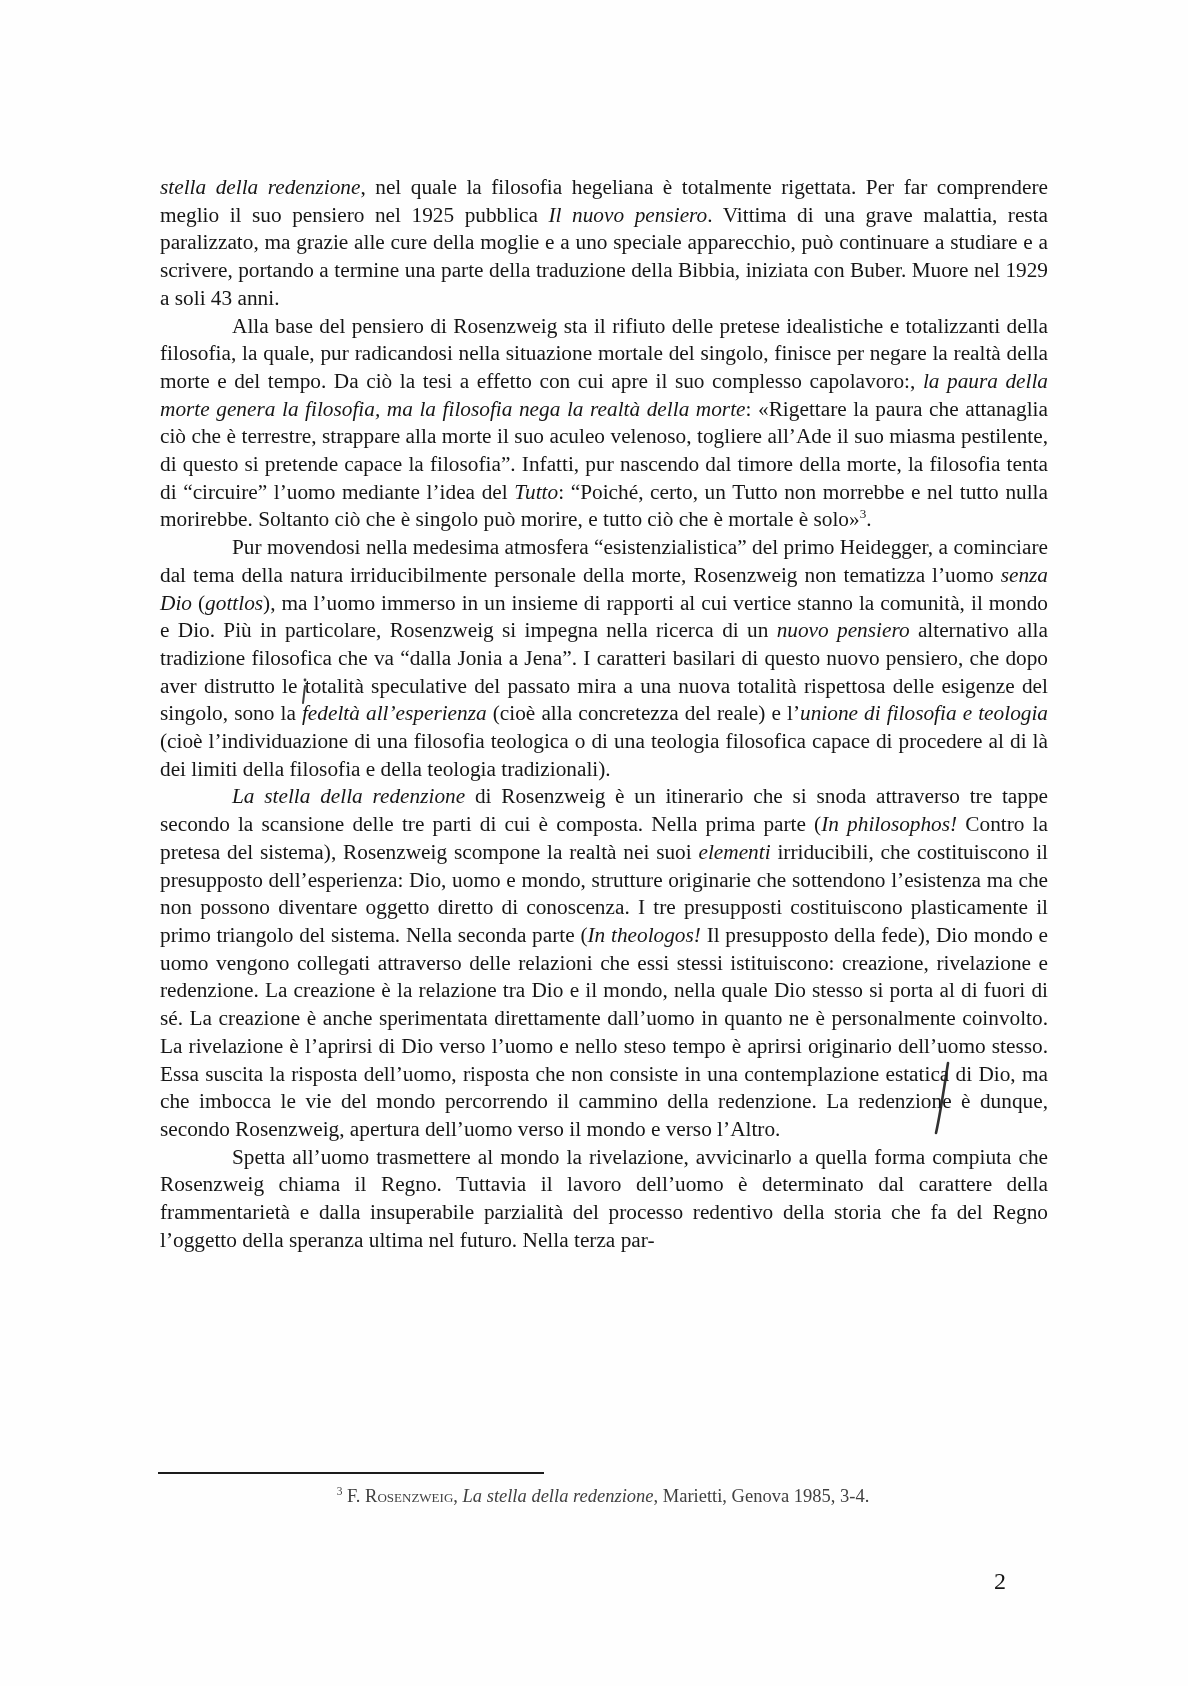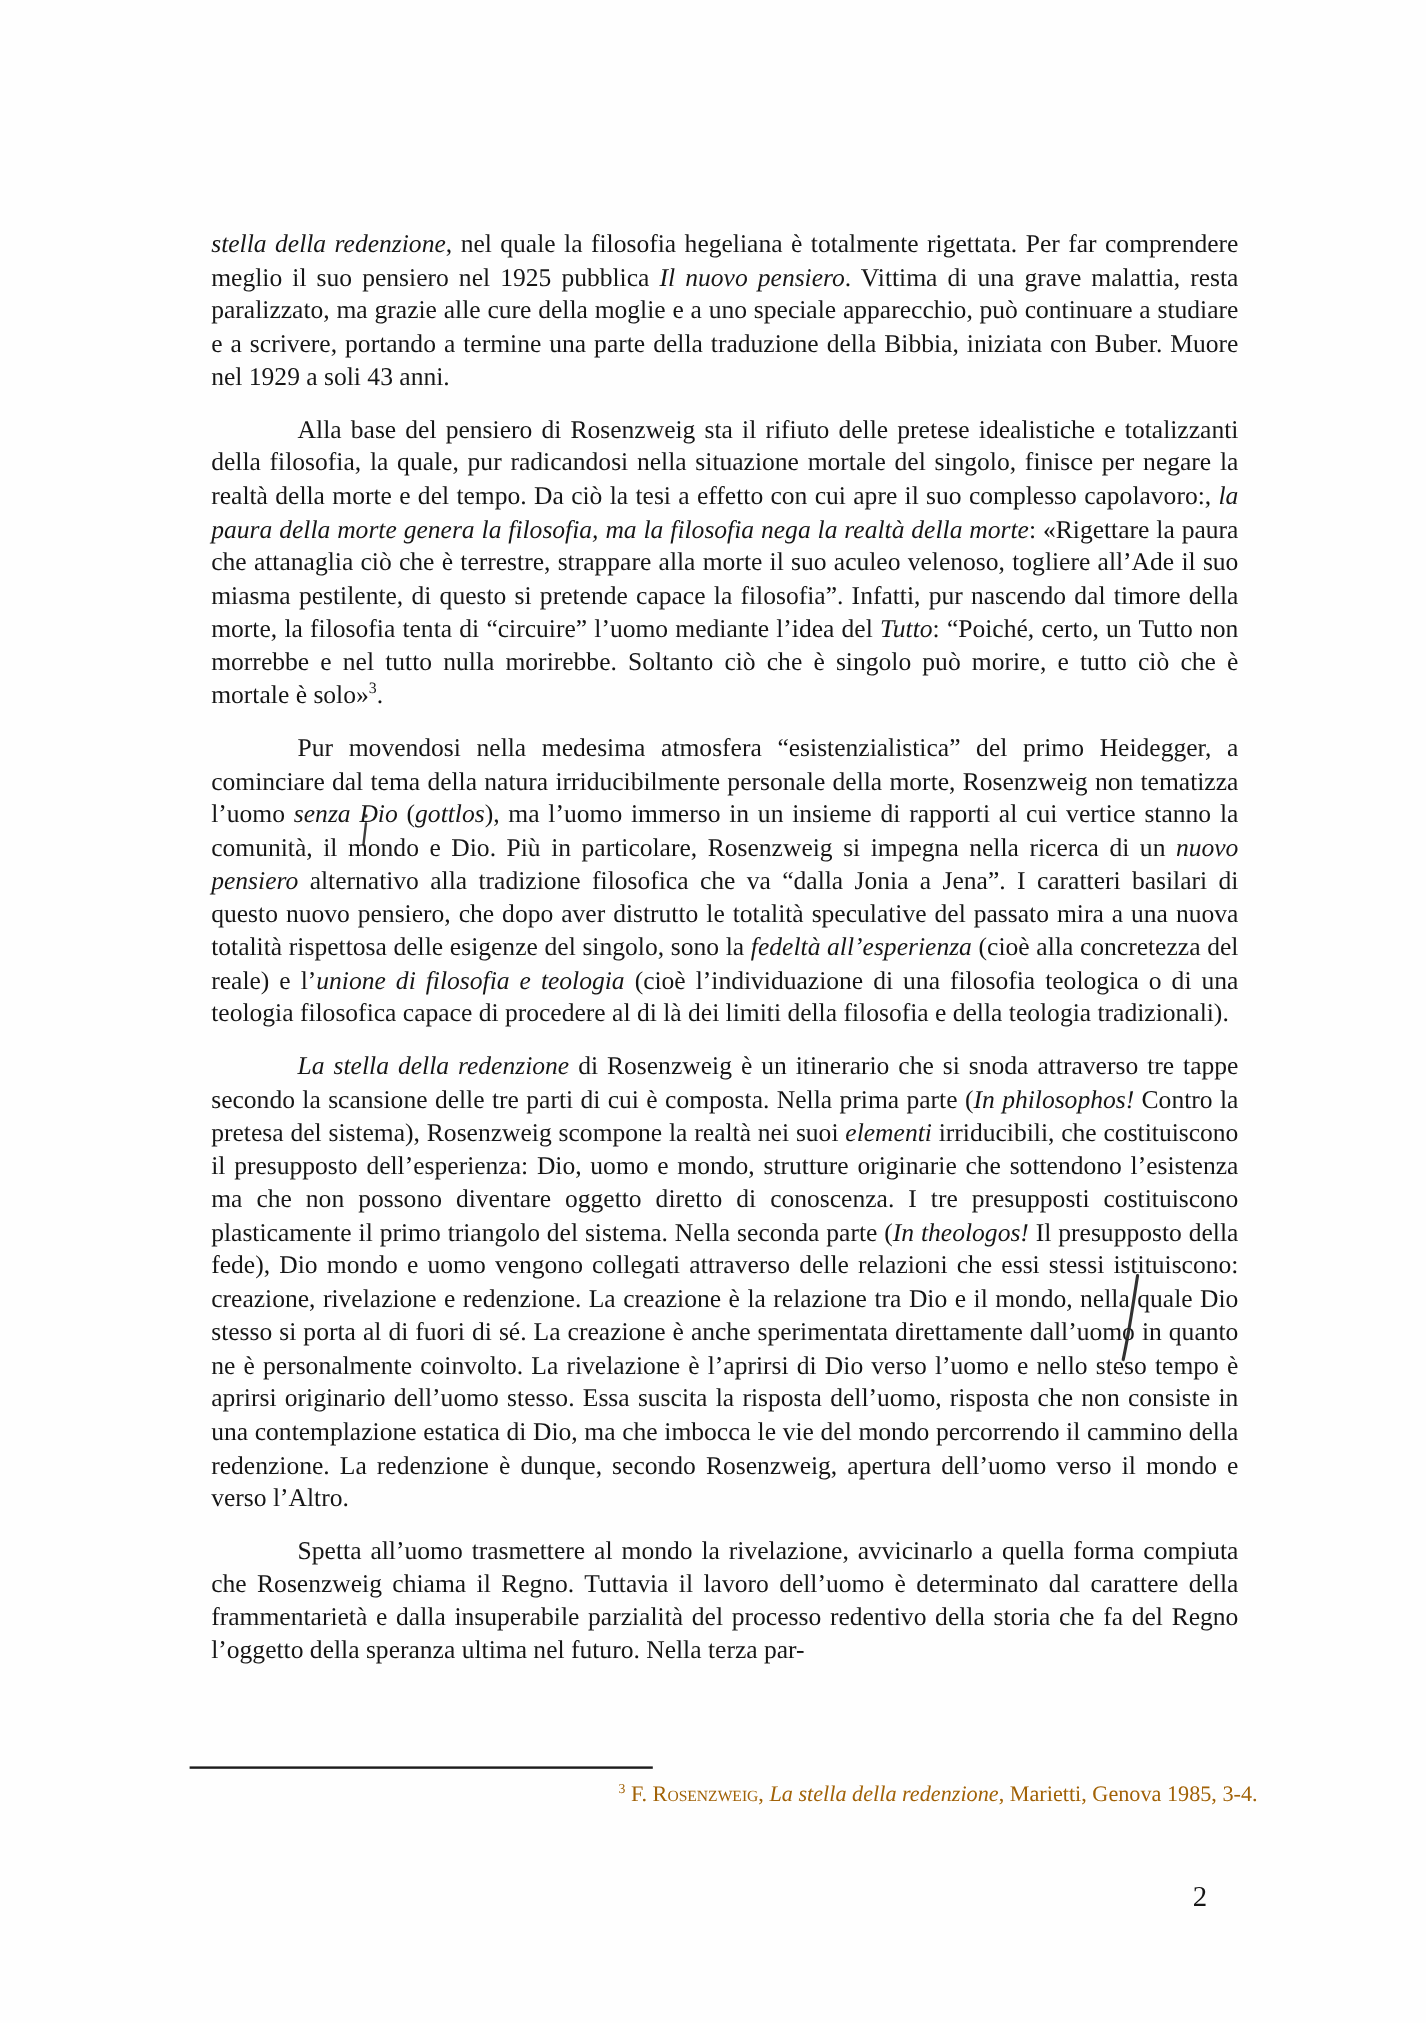--- a/index.html
+++ b/index.html
@@ -17,43 +17,43 @@
     position: absolute;
     left: 160px;
     top: 174px;
     width: 888px;
     font-family: "Liberation Serif", serif;
     font-size: 21.3px;
     line-height: 27.7px;
     text-align: justify;
     color: #161616;
   }
-  .body-text p { margin: 16px; padding: 0; }
+  .body-text p { margin: 0; padding: 0; }
   .body-text p.indent { text-indent: 72px; }
   .it { font-style: italic; }
   .sc { font-variant: small-caps; }
   sup { font-size: 0.62em; vertical-align: super; line-height: 0; }
   .footnote-rule {
     position: absolute;
     left: 158px;
     top: 1472px;
     width: 386px;
     height: 2px;
     background: #1c1c1c;
   }
   .footnote {
     position: absolute;
     left: 158px;
     top: 1484px;
     width: 890px;
     font-family: "Liberation Serif", serif;
     font-size: 18.5px;
     line-height: 24px;
-    color: #a16207;
-    text-align: right;
+    color: #404040;
+    text-align: center;
   }
   .page-number {
     position: absolute;
     left: 994px;
     top: 1568px;
     font-family: "Liberation Serif", serif;
     font-size: 24px;
     color: #161616;
   }
   .artifact-layer {

